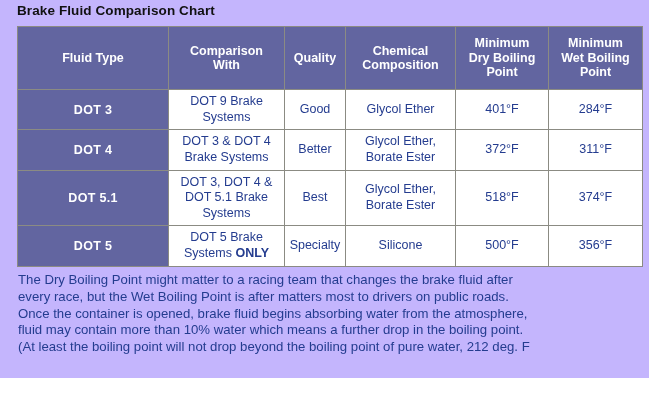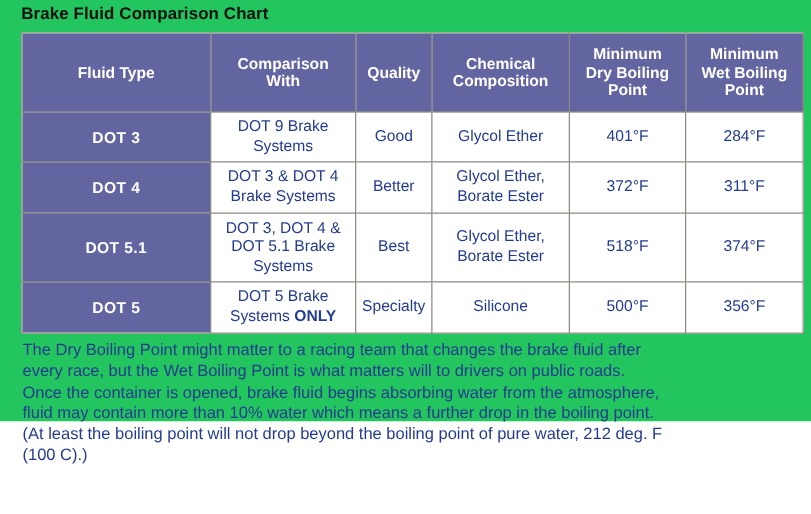--- a/index.html
+++ b/index.html
@@ -10,22 +10,22 @@
   body {
     width: 649px;
     height: 411px;
     overflow: hidden;
     font-family: "Liberation Sans", sans-serif;
     -webkit-font-smoothing: antialiased;
   }
   #page {
     position: relative;
     width: 649px;
-    height: 337px;
-    background: #22c55e;
+    height: 378px;
+    background: #c4b5fd;
   }
 
   
   .doc-title {
     position: absolute;
     left: 17px;
     top: 3px;
     font-size: 13.5px;
     font-weight: bold;
     color: #111111;
@@ -189,20 +189,19 @@
           <td class="numeric">500°F</td>
           <td class="numeric">356°F</td>
         </tr>
 
       </tbody>
     </table>
   </div>
 
   <div class="note">
     <span class="line">The Dry Boiling Point might matter to a racing team that changes the brake fluid after</span>
-    <span class="line">every race, but the Wet Boiling Point is what matters will to drivers on public roads.</span>
+    <span class="line">every race, but the Wet Boiling Point is after matters most to drivers on public roads.</span>
     <span class="line">Once the container is opened, brake fluid begins absorbing water from the atmosphere,</span>
     <span class="line">fluid may contain more than 10% water which means a further drop in the boiling point.</span>
     <span class="line">(At least the boiling point will not drop beyond the boiling point of pure water, 212 deg. F</span>
-    <span class="line">(100 C).)</span>
   </div>
 
 </div>
 
 </body></html>

